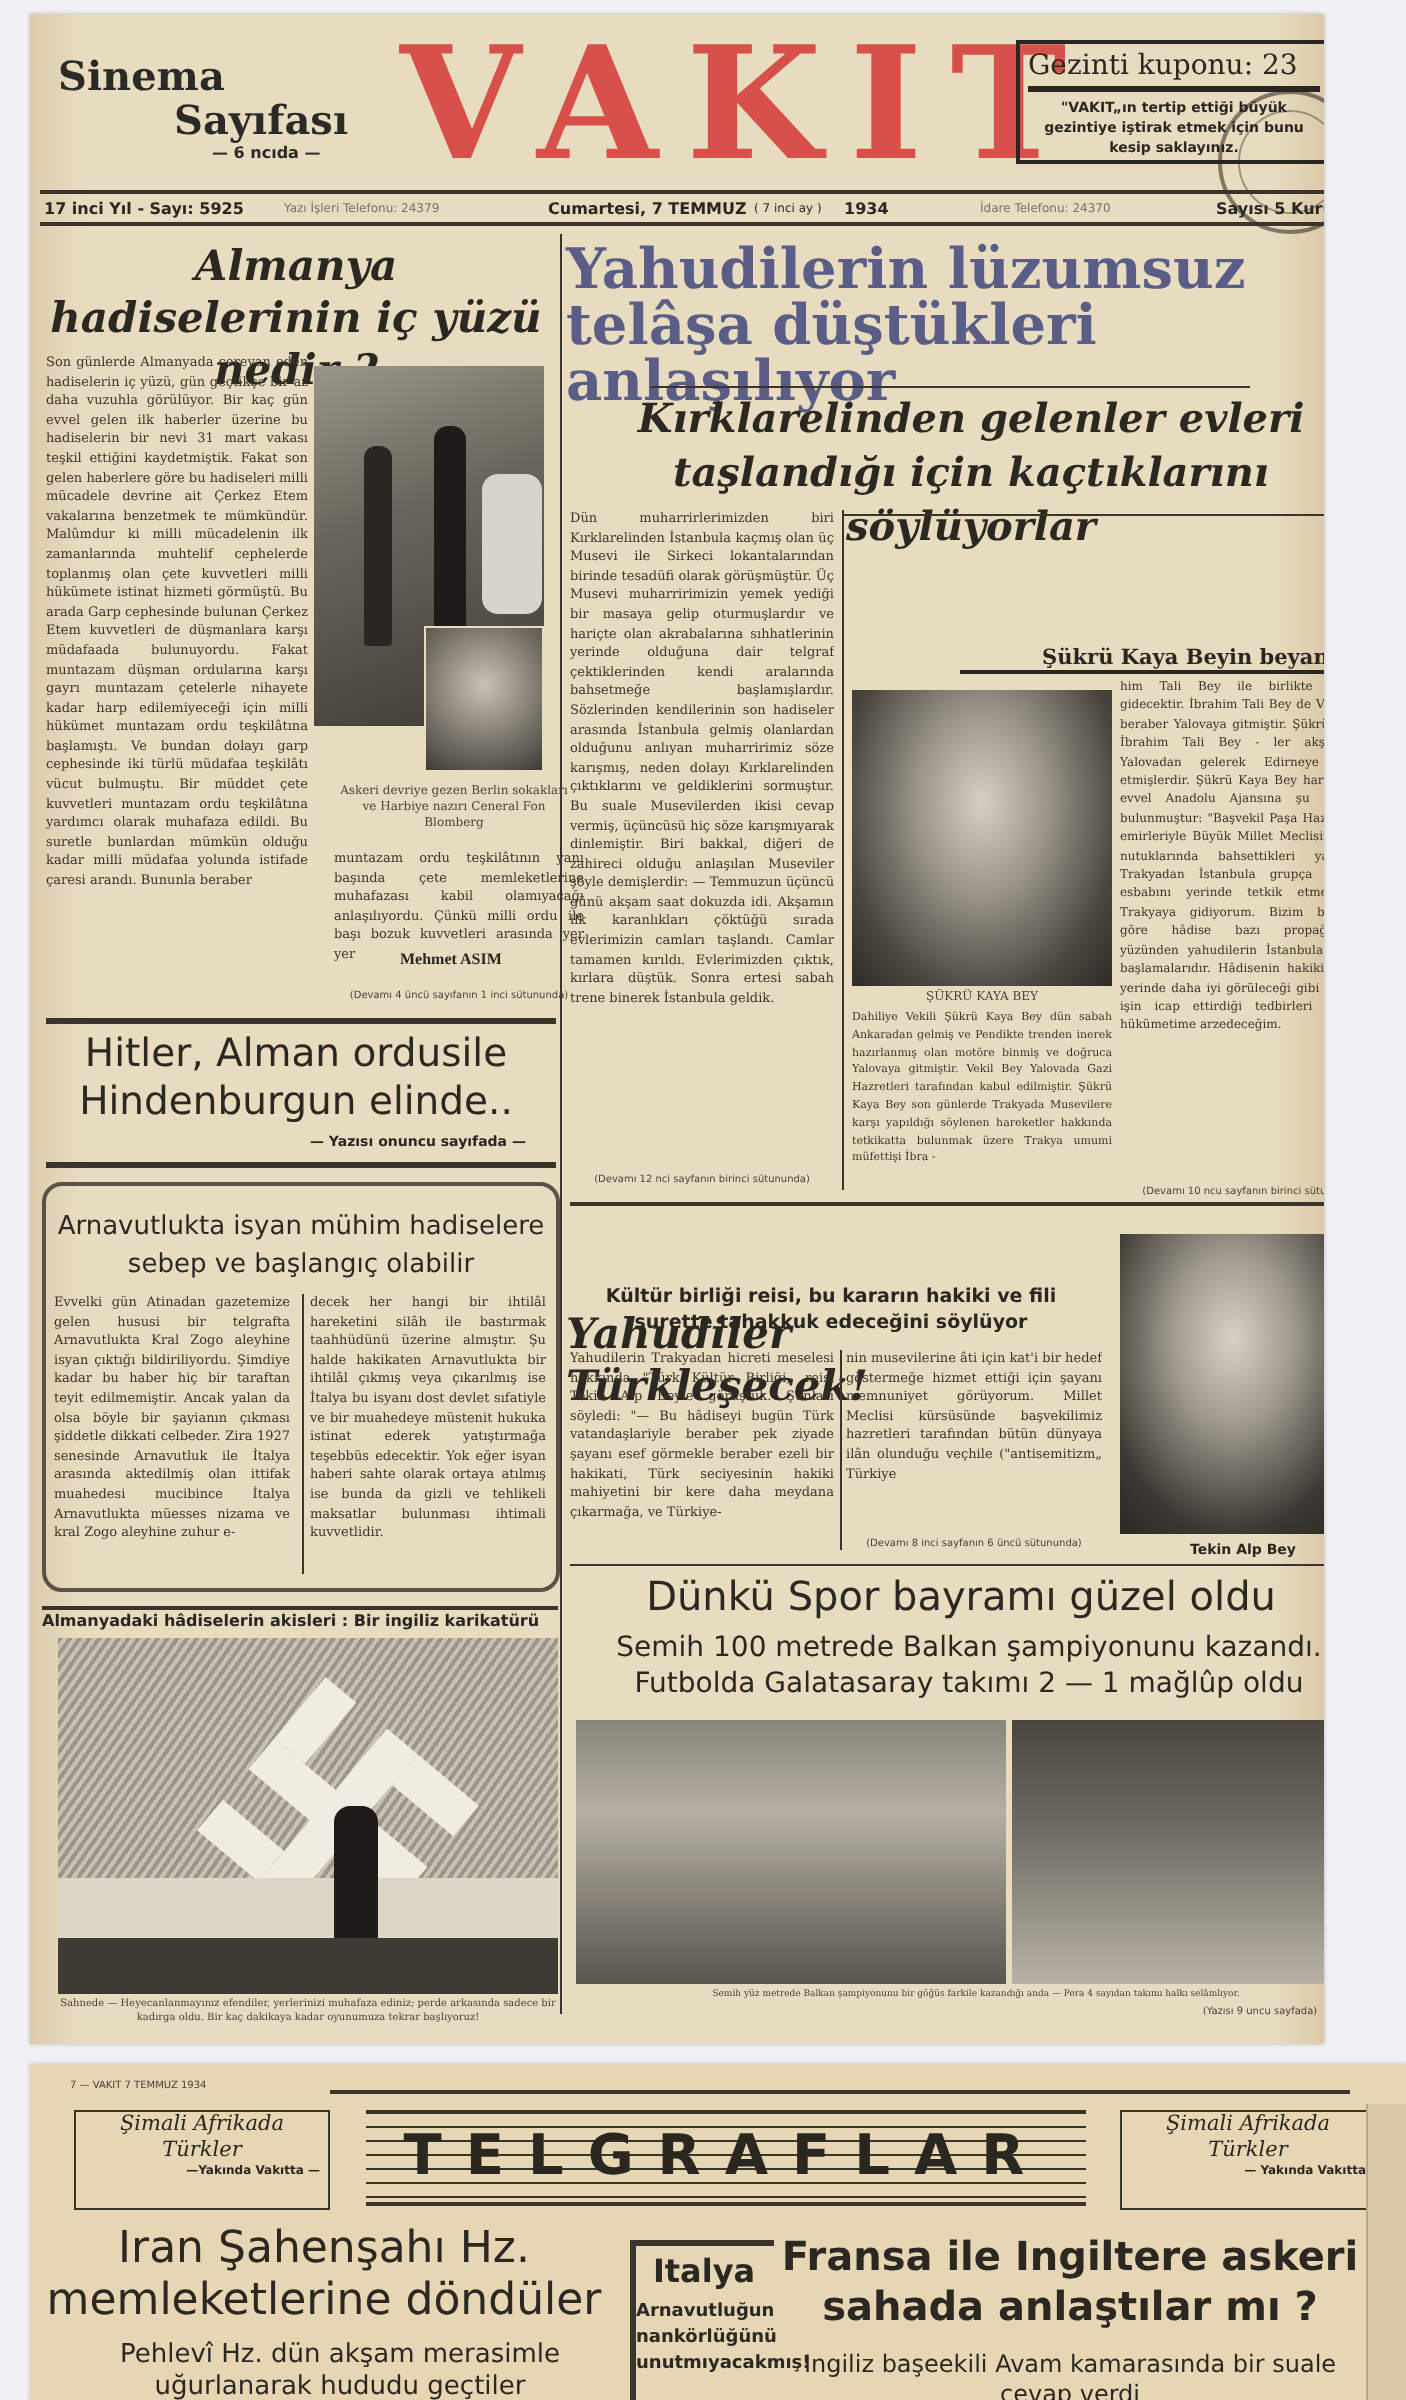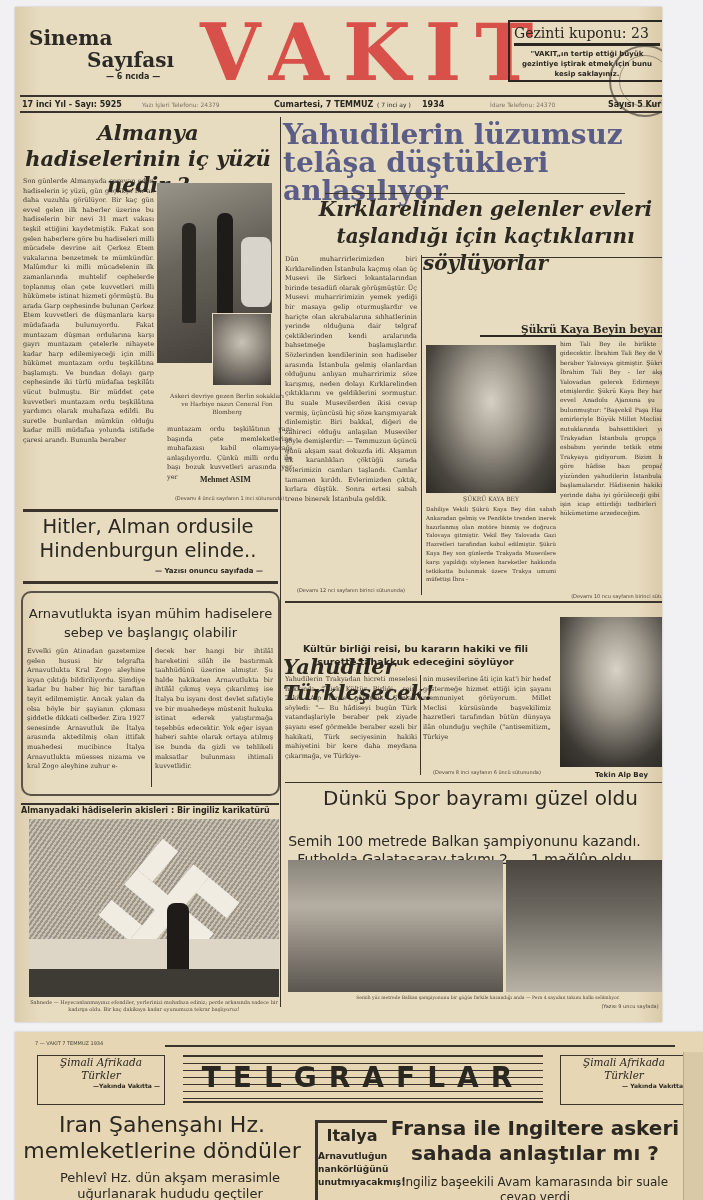--- a/index.html
+++ b/index.html
@@ -163,21 +163,21 @@
   <div class="abs h-kultur" style="left:268px;">Kültür birliği reisi, bu kararın hakiki ve fili surette tahakkuk edeceğini söylüyor</div>
   <div class="abs txt" style="left:270px;top:668px;width:132px;height:96px;overflow:hidden;">Yahudilerin Trakyadan hicreti meselesi hakkında "Türk Kültür Birliği„ reisi Tekin Alp Beyle görüştük. Şunları söyledi: "— Bu hâdiseyi bugün Türk vatandaşlariyle beraber pek ziyade şayanı esef görmekle beraber ezeli bir hakikati, Türk seciyesinin hakiki mahiyetini bir kere daha meydana çıkarmağa, ve Türkiye-</div>
   <div class="rule" style="left:405px;top:668px;width:1px;height:100px;"></div>
   <div class="abs txt" style="left:408px;top:668px;width:128px;height:86px;overflow:hidden;">nin musevilerine âti için kat'i bir hedef göstermeğe hizmet ettiği için şayanı memnuniyet görüyorum. Millet Meclisi kürsüsünde başvekilimiz hazretleri tarafından bütün dünyaya ilân olunduğu veçhile ("antisemitizm„ Türkiye</div>
   <div class="abs cont" style="left:408px;top:762px;width:128px;">(Devamı 8 inci sayfanın 6 üncü sütununda)</div>
   <div class="photo" style="left:545px;top:610px;width:125px;height:150px;background:radial-gradient(ellipse at 45% 35%,#d8d2c6 0%,#a29c90 30%,#3c3833 70%,#24211e 100%);"></div>
   <div class="abs" style="left:580px;top:764px;font-family:'DejaVu Sans',sans-serif;font-weight:bold;font-size:7px;">Tekin Alp Bey</div>
 
   <div class="rule" style="left:270px;top:775px;width:408px;height:1px;"></div>
   <div class="abs h-spor" style="left:268px;">Dünkü Spor bayramı güzel oldu</div>
-  <div class="abs h-semih" style="left:252px;margin-top:17px;">Semih 100 metrede Balkan şampiyonunu kazandı. Futbolda Galatasaray takımı 2 — 1 mağlûp oldu</div>
+  <div class="abs h-semih" style="left:272px;">Semih 100 metrede Balkan şampiyonunu kazandı. Futbolda Galatasaray takımı 2 — 1 mağlûp oldu</div>
   <div class="photo" style="left:273px;top:853px;width:215px;height:132px;background:linear-gradient(180deg,#8a857c 0%,#b5afa3 35%,#5a554e 100%);"></div>
   <div class="photo" style="left:491px;top:853px;width:185px;height:132px;background:linear-gradient(180deg,#4a463f 0%,#6e6a62 40%,#b8b2a6 100%);"></div>
   <div class="abs caption" style="left:273px;top:987px;width:400px;font-size:4.5px;line-height:7px;">Semih yüz metrede Balkan şampiyonunu bir göğüs farkile kazandığı anda — Pera 4 sayıdan takımı halkı selâmlıyor.</div>
   <div class="abs cont" style="left:560px;top:996px;width:110px;">(Yazısı 9 uncu sayfada)</div>
 </div>
 
 <div class="page2">
   <div class="p2-top">7 — VAKIT   7 TEMMUZ 1934</div>
   <div class="p2-topline" style="left:150px;width:510px;"></div>
 

